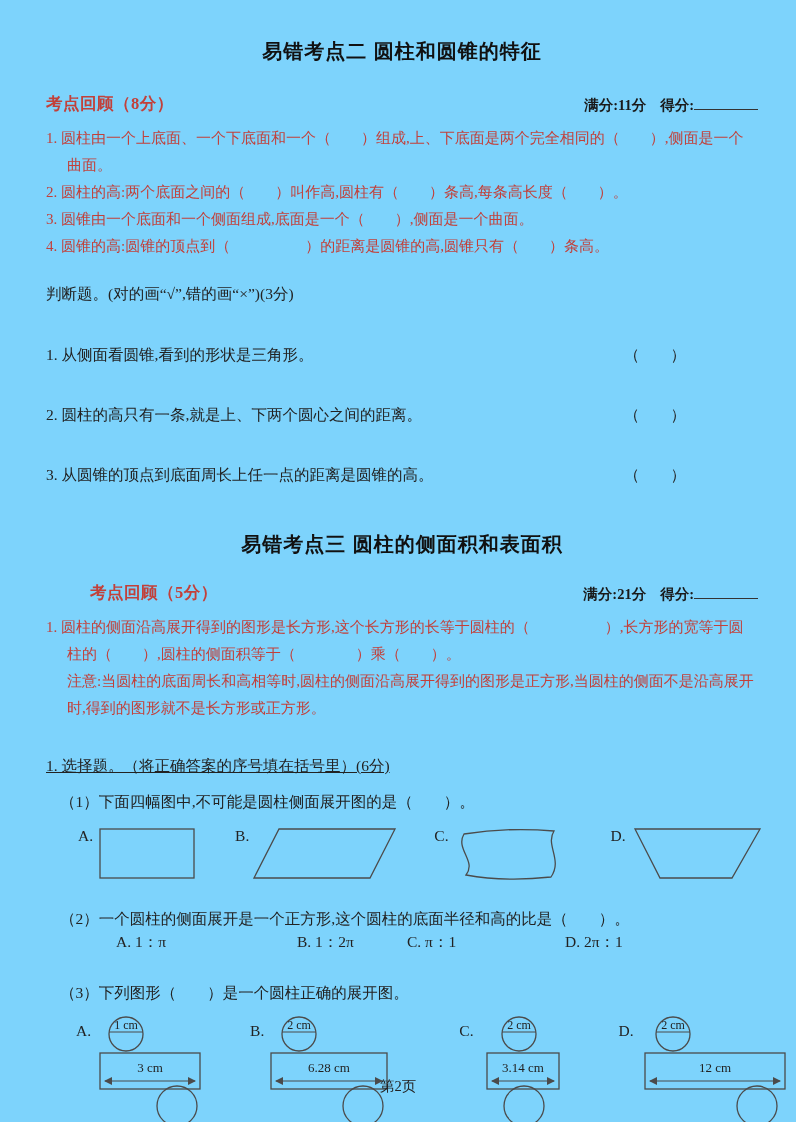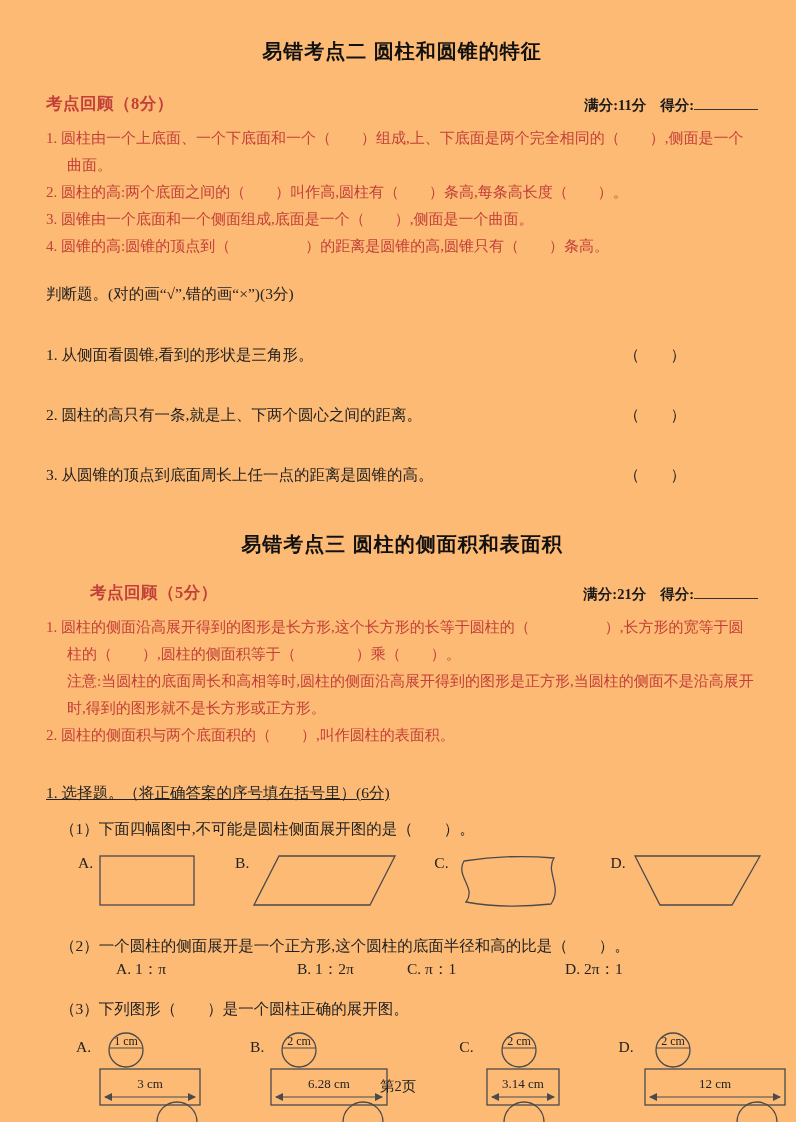--- a/index.html
+++ b/index.html
@@ -1,21 +1,21 @@
 <!DOCTYPE html>
 <html><head>
 <meta charset="utf-8">
 <style>
   * { margin:0; padding:0; box-sizing:border-box; }
   html,body { background:#efeeec; }
   .page {
     position:relative;
     width:796px; height:1122px;
     margin:0 auto;
-    background:#fdba74;
+    background:#7dd3fc;
     font-family:"Liberation Serif", serif;
     color:#222;
     padding:38px 38px 0 46px;
     overflow:hidden;
   }
   .main-title {
     font-family:"Liberation Sans", sans-serif;
     font-weight:700;
     font-size:20px;
     text-align:center;
@@ -144,21 +144,20 @@
     <span class="review-heading">考点回顾（5分）</span>
     <span class="score-line">
       <span>满分:21分</span>
       <span><span>得分:</span><span class="score-blank"></span></span>
     </span>
   </div>
 
   <div class="review-items">
     <div class="review-item">1. 圆柱的侧面沿高展开得到的图形是长方形,这个长方形的长等于圆柱的（　　　　　）,长方形的宽等于圆柱的（　　）,圆柱的侧面积等于（　　　　）乘（　　）。</div>
     <div class="review-note">注意:当圆柱的底面周长和高相等时,圆柱的侧面沿高展开得到的图形是正方形,当圆柱的侧面不是沿高展开时,得到的图形就不是长方形或正方形。</div>
-    <div class="review-item">2. 圆柱的侧面积与两个底面积的（　　）,叫作圆柱的表面积。</div>
   </div>
 
   <div class="choice-intro">1. 选择题。（将正确答案的序号填在括号里）(6分)</div>
 
   <div class="q-text">（1）下面四幅图中,不可能是圆柱侧面展开图的是（　　）。</div>
 
   <div class="shape-row">
     <div class="shape-opt">
       <span class="opt-letter">A.</span>
       <svg width="102" height="58">
@@ -187,21 +186,21 @@
 
   <div class="q-text" style="margin-top:26px;">（2）一个圆柱的侧面展开是一个正方形,这个圆柱的底面半径和高的比是（　　）。</div>
 
   <div class="q2-options">
     <span>A. 1：π</span>
     <span>B. 1：2π</span>
     <span>C. π：1</span>
     <span>D. 2π：1</span>
   </div>
 
-  <div class="q-text" style="margin-top:19px;">（3）下列图形（　　）是一个圆柱正确的展开图。</div>
+  <div class="q-text" style="margin-top:30px;">（3）下列图形（　　）是一个圆柱正确的展开图。</div>
 
   <div class="diagram-row">
 
     <div class="diagram">
       <span class="opt-letter">A.</span>
       <svg width="130" height="116">
         <circle class="outline" cx="32" cy="20" r="17"></circle>
         <line class="dimline" x1="15" y1="18" x2="49" y2="18"></line>
         <text class="circtext" x="32" y="15" text-anchor="middle">1 cm</text>
         <rect class="outline" x="6" y="39" width="100" height="36"></rect>

